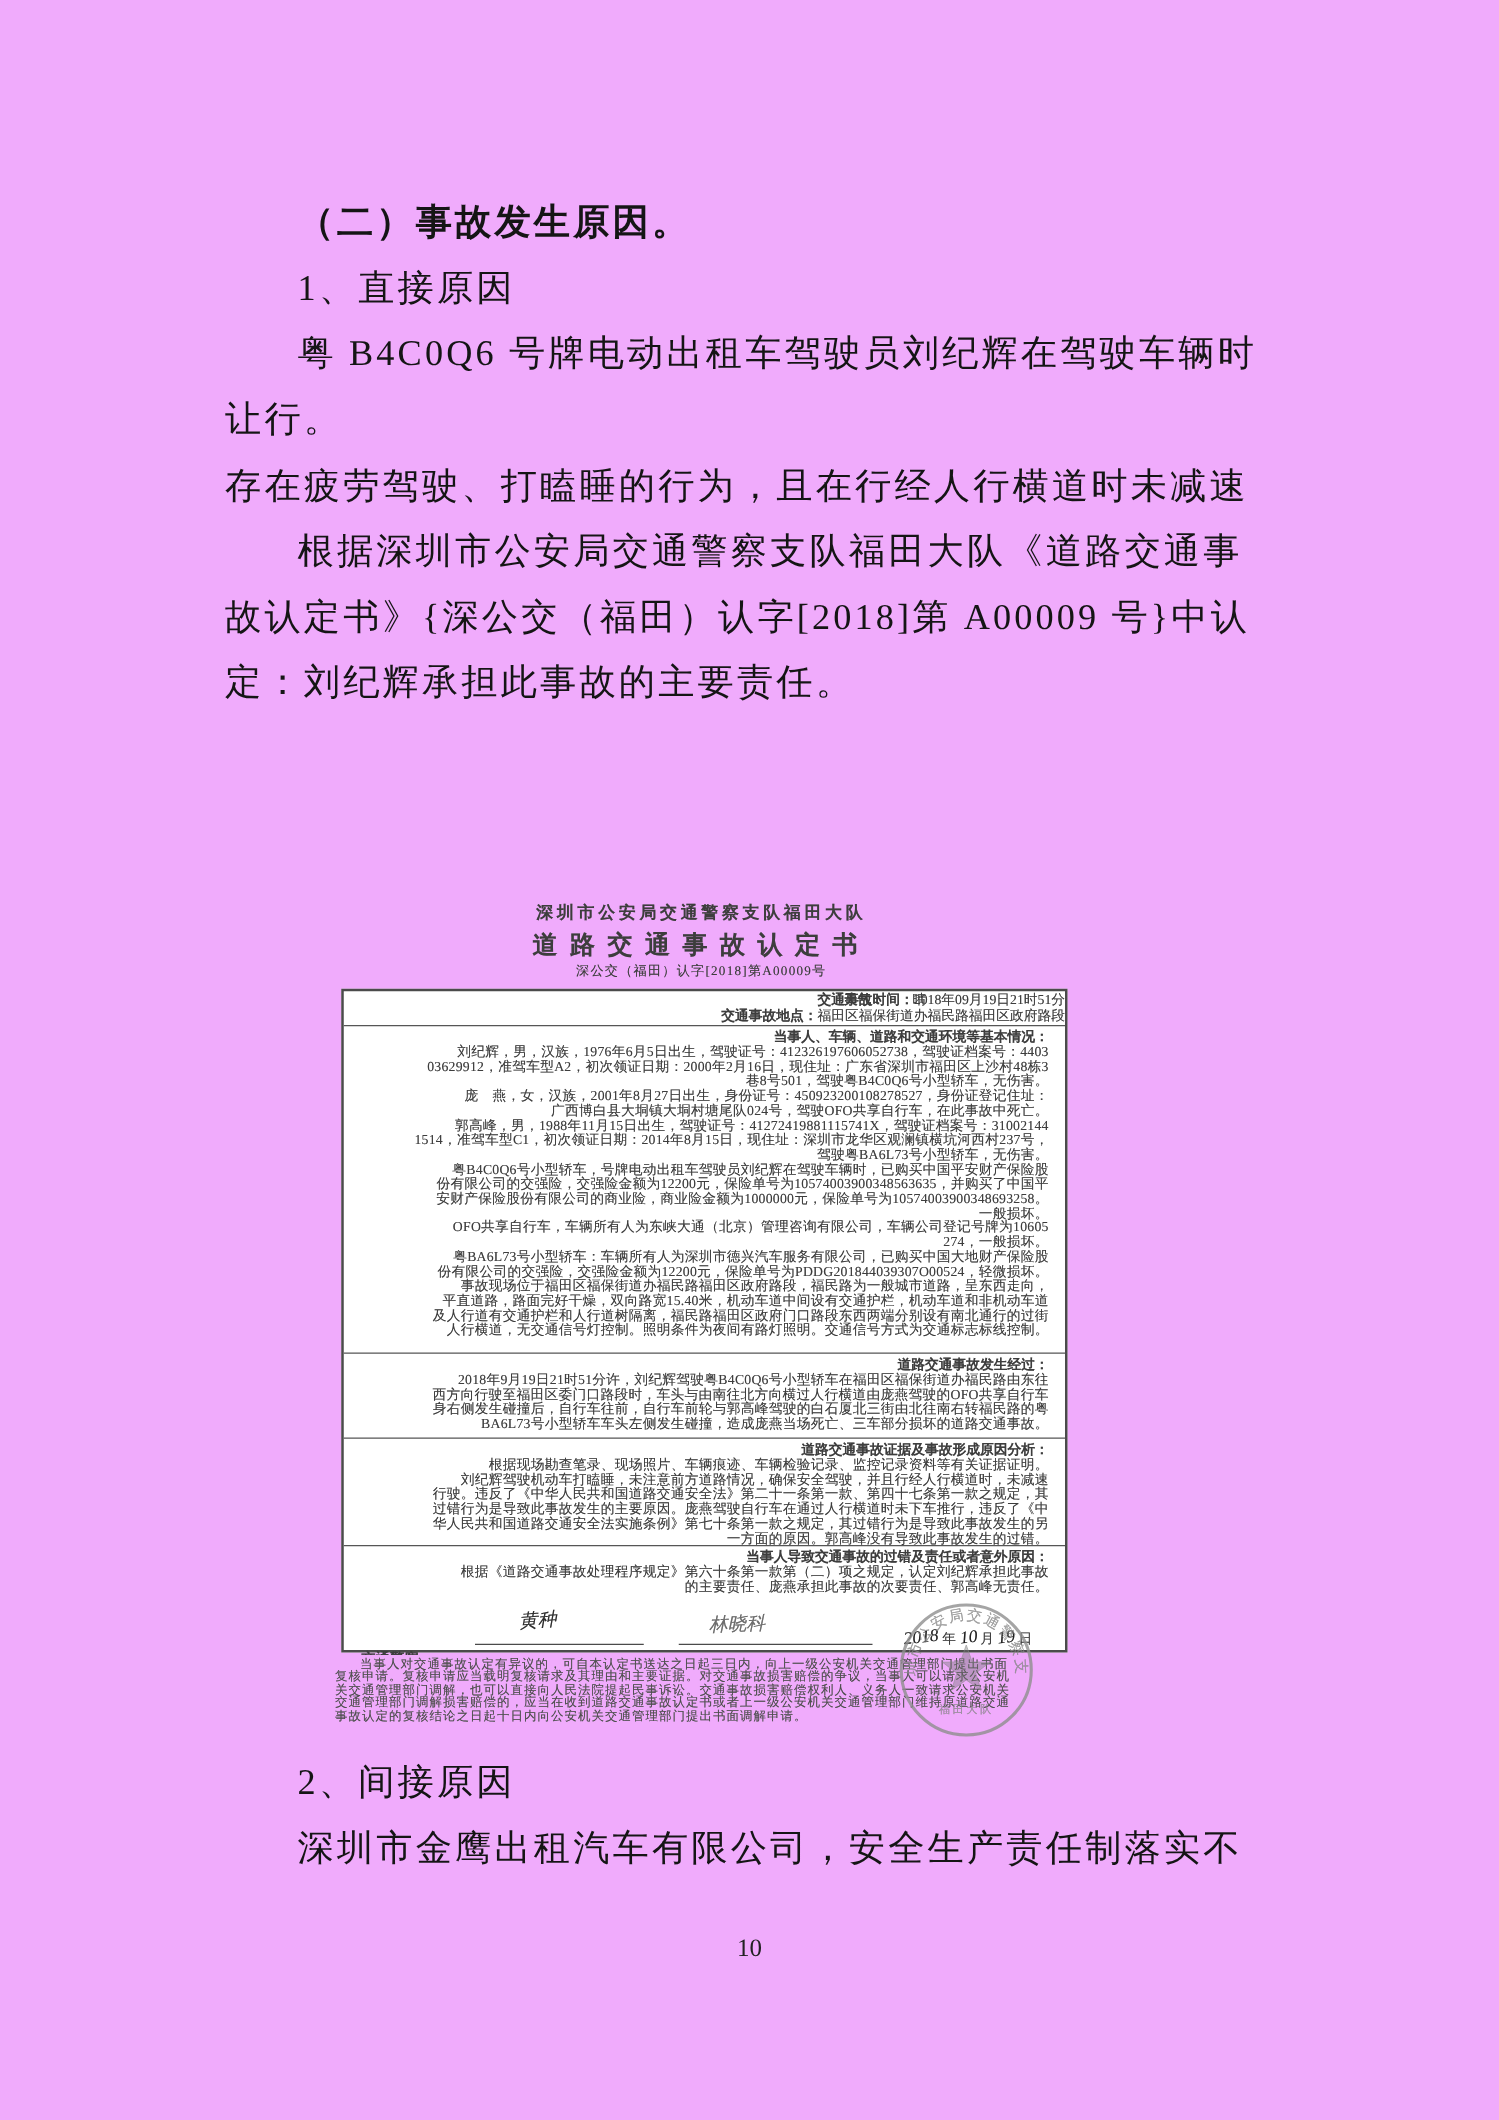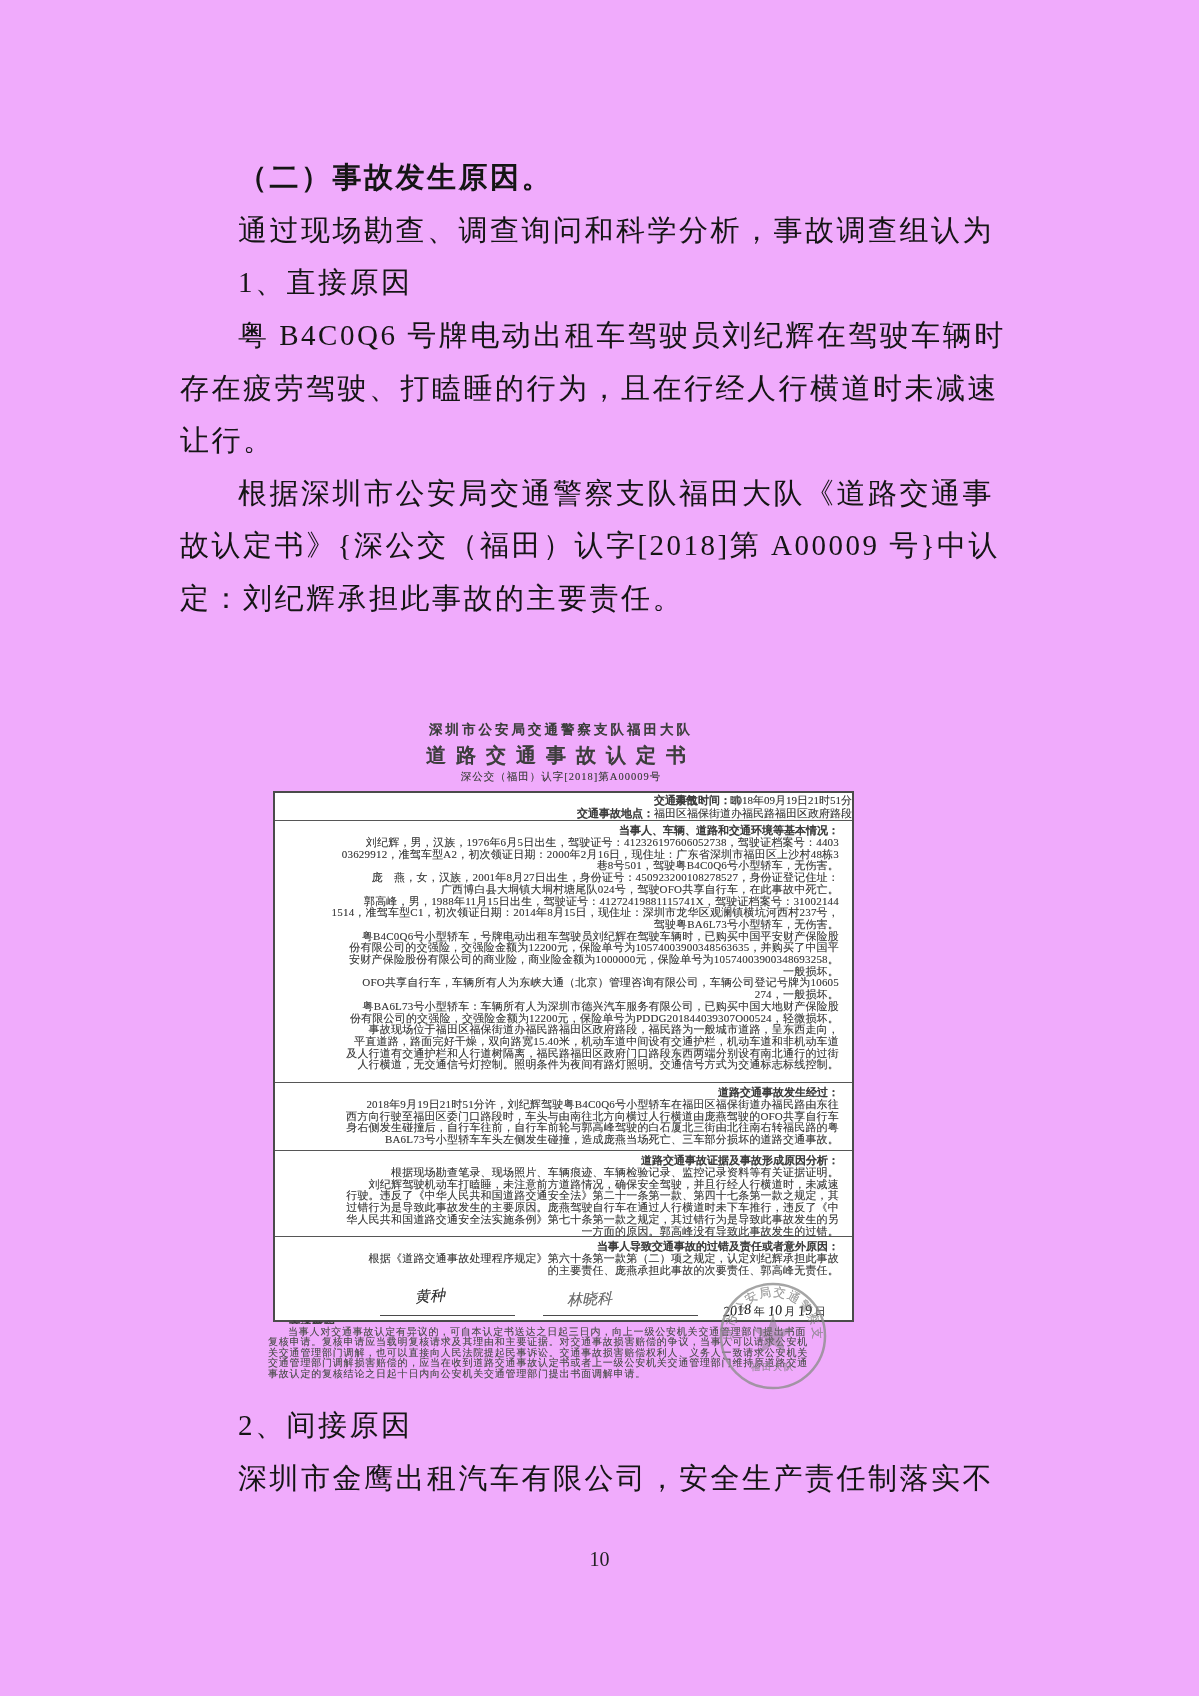--- a/index.html
+++ b/index.html
@@ -64,25 +64,24 @@
   .foot-line{font-size:10px; line-height:10.4px; letter-spacing:0.8px; white-space:nowrap; color:#4f4f4f;}
   .foot-line.ind{padding-left:20px;}
 </style>
 </head>
 <body>
 
 <div class="page">
 
   <div class="body-text">
     <div class="body-line indent head">（二）事故发生原因。</div>
-    <div class="body-line indent">通过现场勘查、调查询问和科学分析，事故调查组认为</div>
     <div class="body-line indent">1、直接原因</div>
     <div class="body-line indent">粤 B4C0Q6 号牌电动出租车驾驶员刘纪辉在驾驶车辆时</div>
+    <div class="body-line">让行。</div>
     <div class="body-line">存在疲劳驾驶、打瞌睡的行为，且在行经人行横道时未减速</div>
-    <div class="body-line">让行。</div>
     <div class="body-line indent">根据深圳市公安局交通警察支队福田大队《道路交通事</div>
     <div class="body-line">故认定书》{深公交（福田）认字[2018]第 A00009 号}中认</div>
     <div class="body-line">定：刘纪辉承担此事故的主要责任。</div>
   </div>
 
   <div class="scan">
     <div class="scan-dept">深圳市公安局交通警察支队福田大队</div>
     <div class="scan-title">道路交通事故认定书</div>
     <div class="scan-docno">深公交（福田）认字[2018]第A00009号</div>
 

